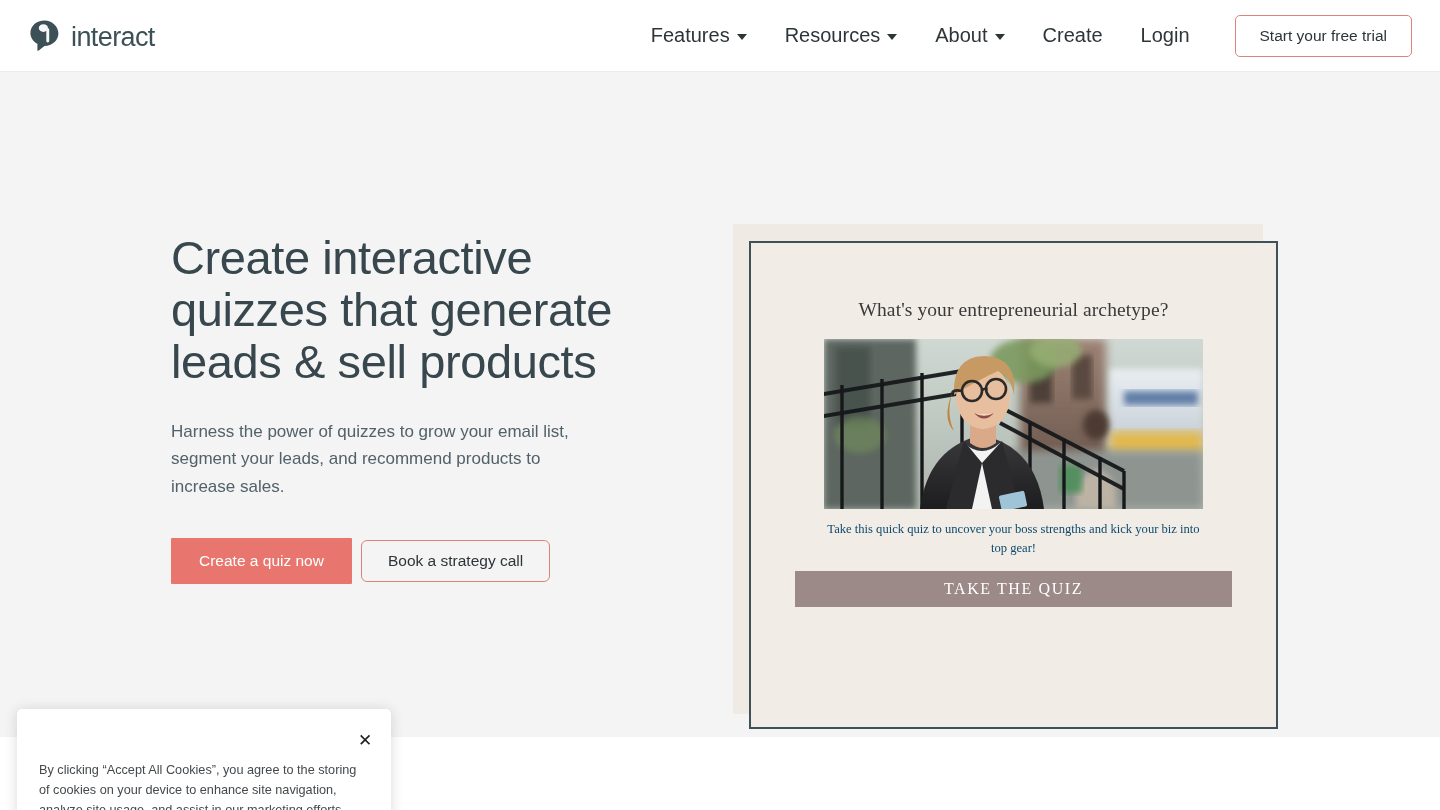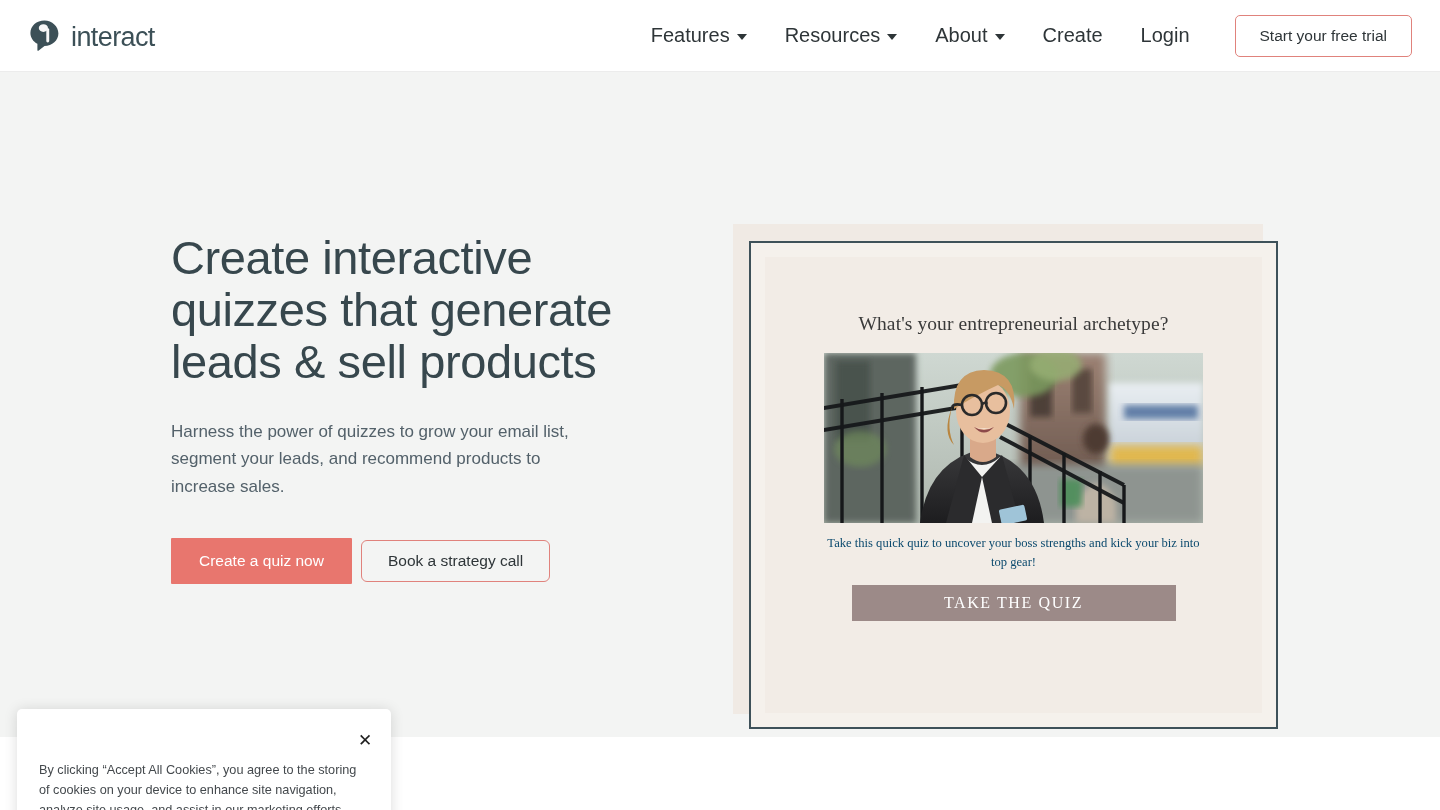--- a/index.html
+++ b/index.html
@@ -160,21 +160,20 @@
     height: 490px;
     background: #f0eae4;
   }
   .quiz-frame {
     position: absolute;
     left: 16px; top: 17px;
     width: 529px;
     height: 488px;
     border: 2.5px solid #3e5159;
     background: #f5f1ec;
-    padding: 14px;
   }
   .quiz-card {
     width: 100%;
     height: 100%;
     background: #f2ece6;
     display: flex;
     flex-direction: column;
     align-items: center;
     padding-top: 56px;
   }
@@ -201,21 +200,21 @@
     width: 374px;
     text-align: center;
     font-family: "Liberation Serif", serif;
     font-size: 12.6px;
     line-height: 1.5;
     color: #0c4a6e;
   }
 
   .quiz-cta {
     margin-top: 13px;
-    width: 324px;
+    width: 437px;
     height: 36px;
     background: #9c8a88;
     color: #ffffff;
     border: none;
     display: flex;
     align-items: center;
     justify-content: center;
     font-family: "Liberation Serif", serif;
     font-size: 16px;
     letter-spacing: 1.6px;

